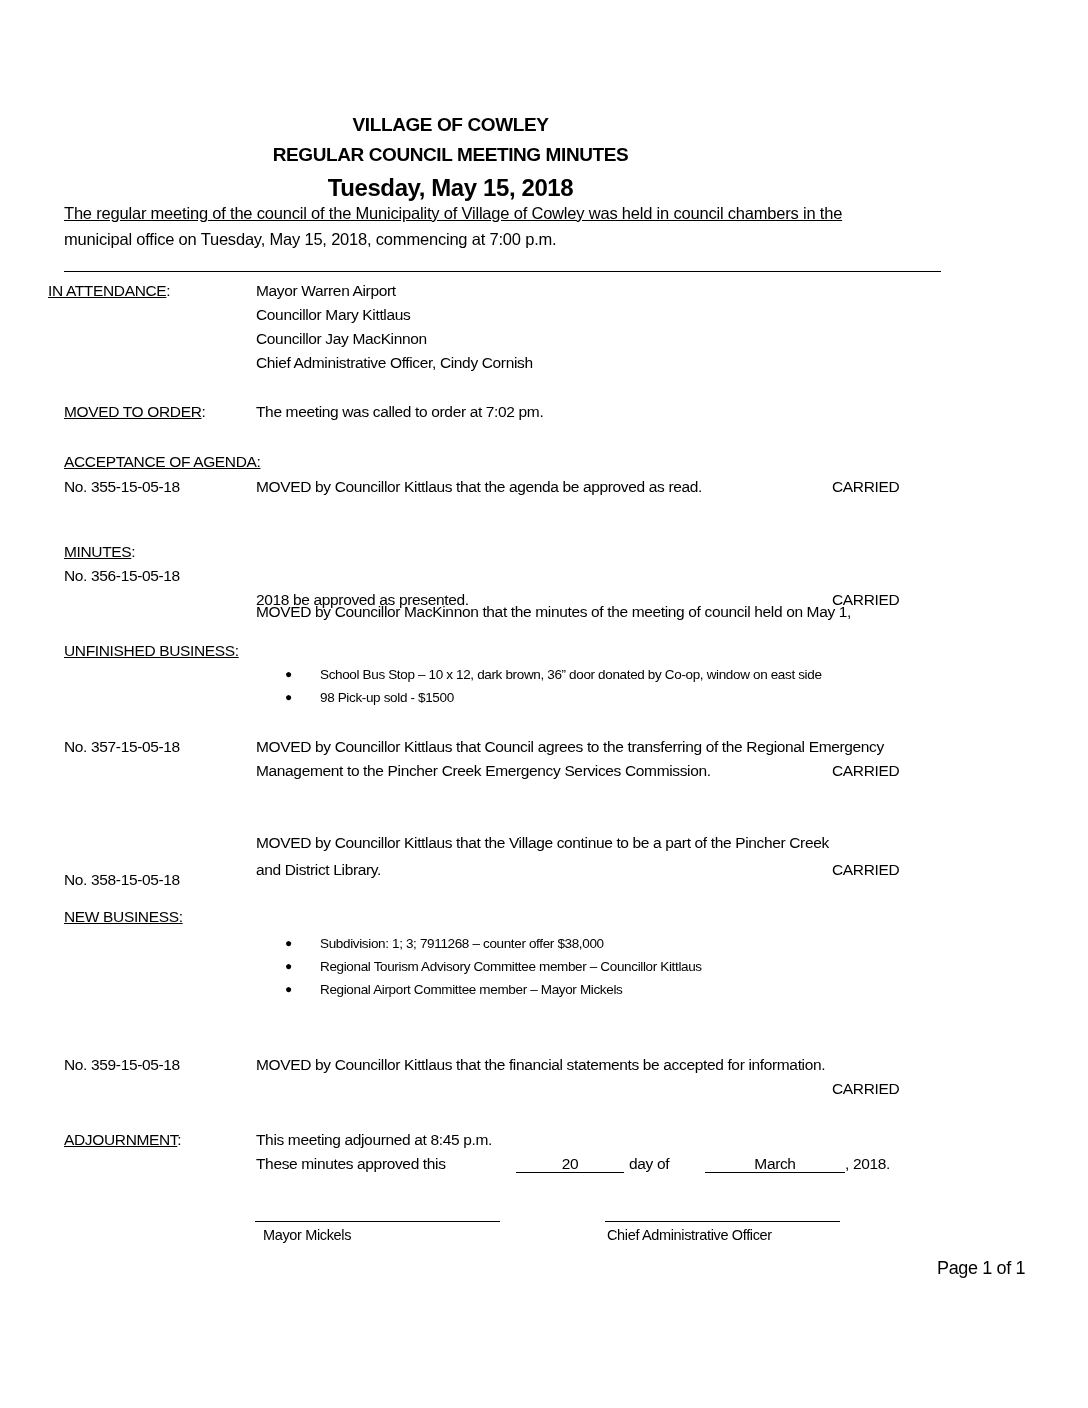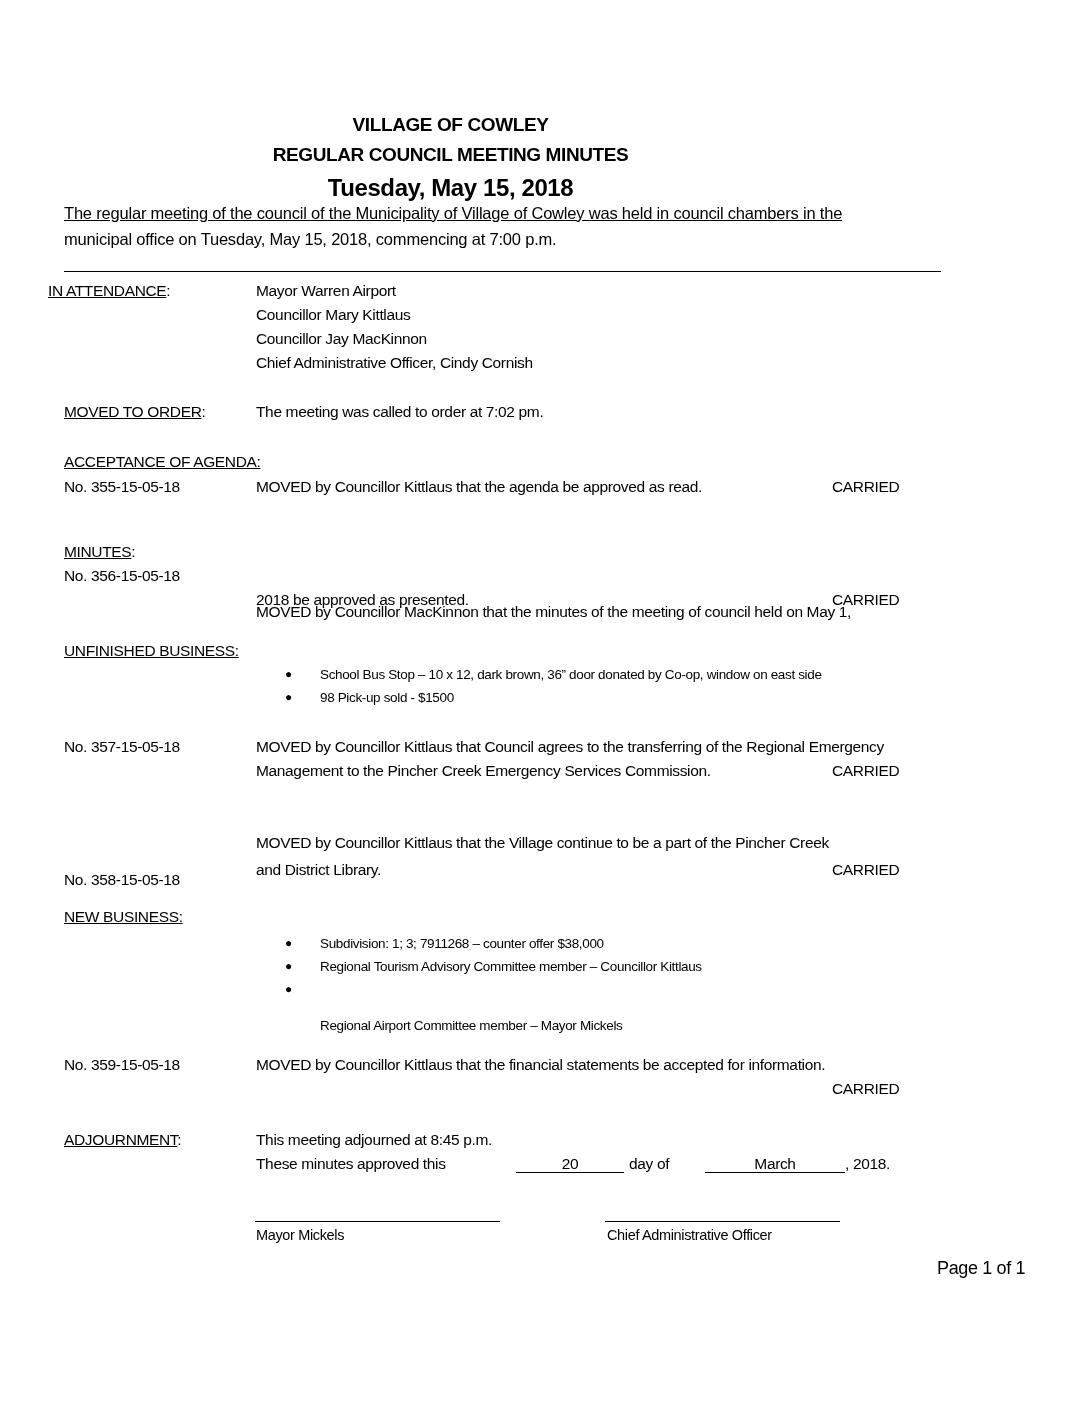--- a/index.html
+++ b/index.html
@@ -64,34 +64,34 @@
 <div class="abs txt" style="left:256px; top:834px;">MOVED by Councillor Kittlaus that the Village continue to be a part of the Pincher Creek</div>
 <div class="abs txt" style="left:256px; top:861px;">and District Library.</div>
 <div class="abs txt" style="left:832px; top:861px;">CARRIED</div>
 
 <div class="abs txt u" style="left:64px; top:908px;">NEW BUSINESS:</div>
 <div class="bullet" style="left:285px; top:936px;">●</div>
 <div class="abs sm" style="left:320px; top:936px;">Subdivision: 1; 3; 7911268 – counter offer $38,000</div>
 <div class="bullet" style="left:285px; top:959px;">●</div>
 <div class="abs sm" style="left:320px; top:959px;">Regional Tourism Advisory Committee member – Councillor Kittlaus</div>
 <div class="bullet" style="left:285px; top:982px;">●</div>
-<div class="abs sm" style="left:320px; top:982px;margin-top:36px;">Regional Airport Committee member – Mayor Mickels</div>
+<div class="abs sm" style="left:320px; top:982px;">Regional Airport Committee member – Mayor Mickels</div>
 
 <div class="abs txt" style="left:64px; top:1056px;">No. 359-15-05-18</div>
 <div class="abs txt" style="left:256px; top:1056px;">MOVED by Councillor Kittlaus that the financial statements be accepted for information.</div>
 <div class="abs txt" style="left:832px; top:1080px;">CARRIED</div>
 
 <div class="abs txt" style="left:64px; top:1131px;"><span class="u">ADJOURNMENT</span><span>:</span></div>
 <div class="abs txt" style="left:256px; top:1131px;">This meeting adjourned at 8:45 p.m.</div>
 <div class="abs txt" style="left:256px; top:1155px;">
   <span>These minutes approved this</span>
 </div>
 <div class="abs txt" style="left:516px; top:1155px;"><span class="blank" style="width:108px;">20</span></div>
 <div class="abs txt" style="left:629px; top:1155px;">day of</div>
 <div class="abs txt" style="left:705px; top:1155px;"><span class="blank" style="width:140px;">March</span></div>
 <div class="abs txt" style="left:845px; top:1155px;">, 2018.</div>
 
 <div class="sigline" style="left:255px; top:1221px; width:245px;"></div>
 <div class="sigline" style="left:605px; top:1221px; width:235px;"></div>
-<div class="abs sm" style="left:256px; top:1227px; font-size:14.5px;">Mayor Mickels</div>
+<div class="abs sm" style="left:263px; top:1227px; font-size:14.5px;">Mayor Mickels</div>
 <div class="abs sm" style="left:607px; top:1227px; font-size:14.5px;">Chief Administrative Officer</div>
 
 <div class="abs txt" style="left:937px; top:1258px; font-size:18px;">Page 1 of 1</div>
 
 </body></html>

